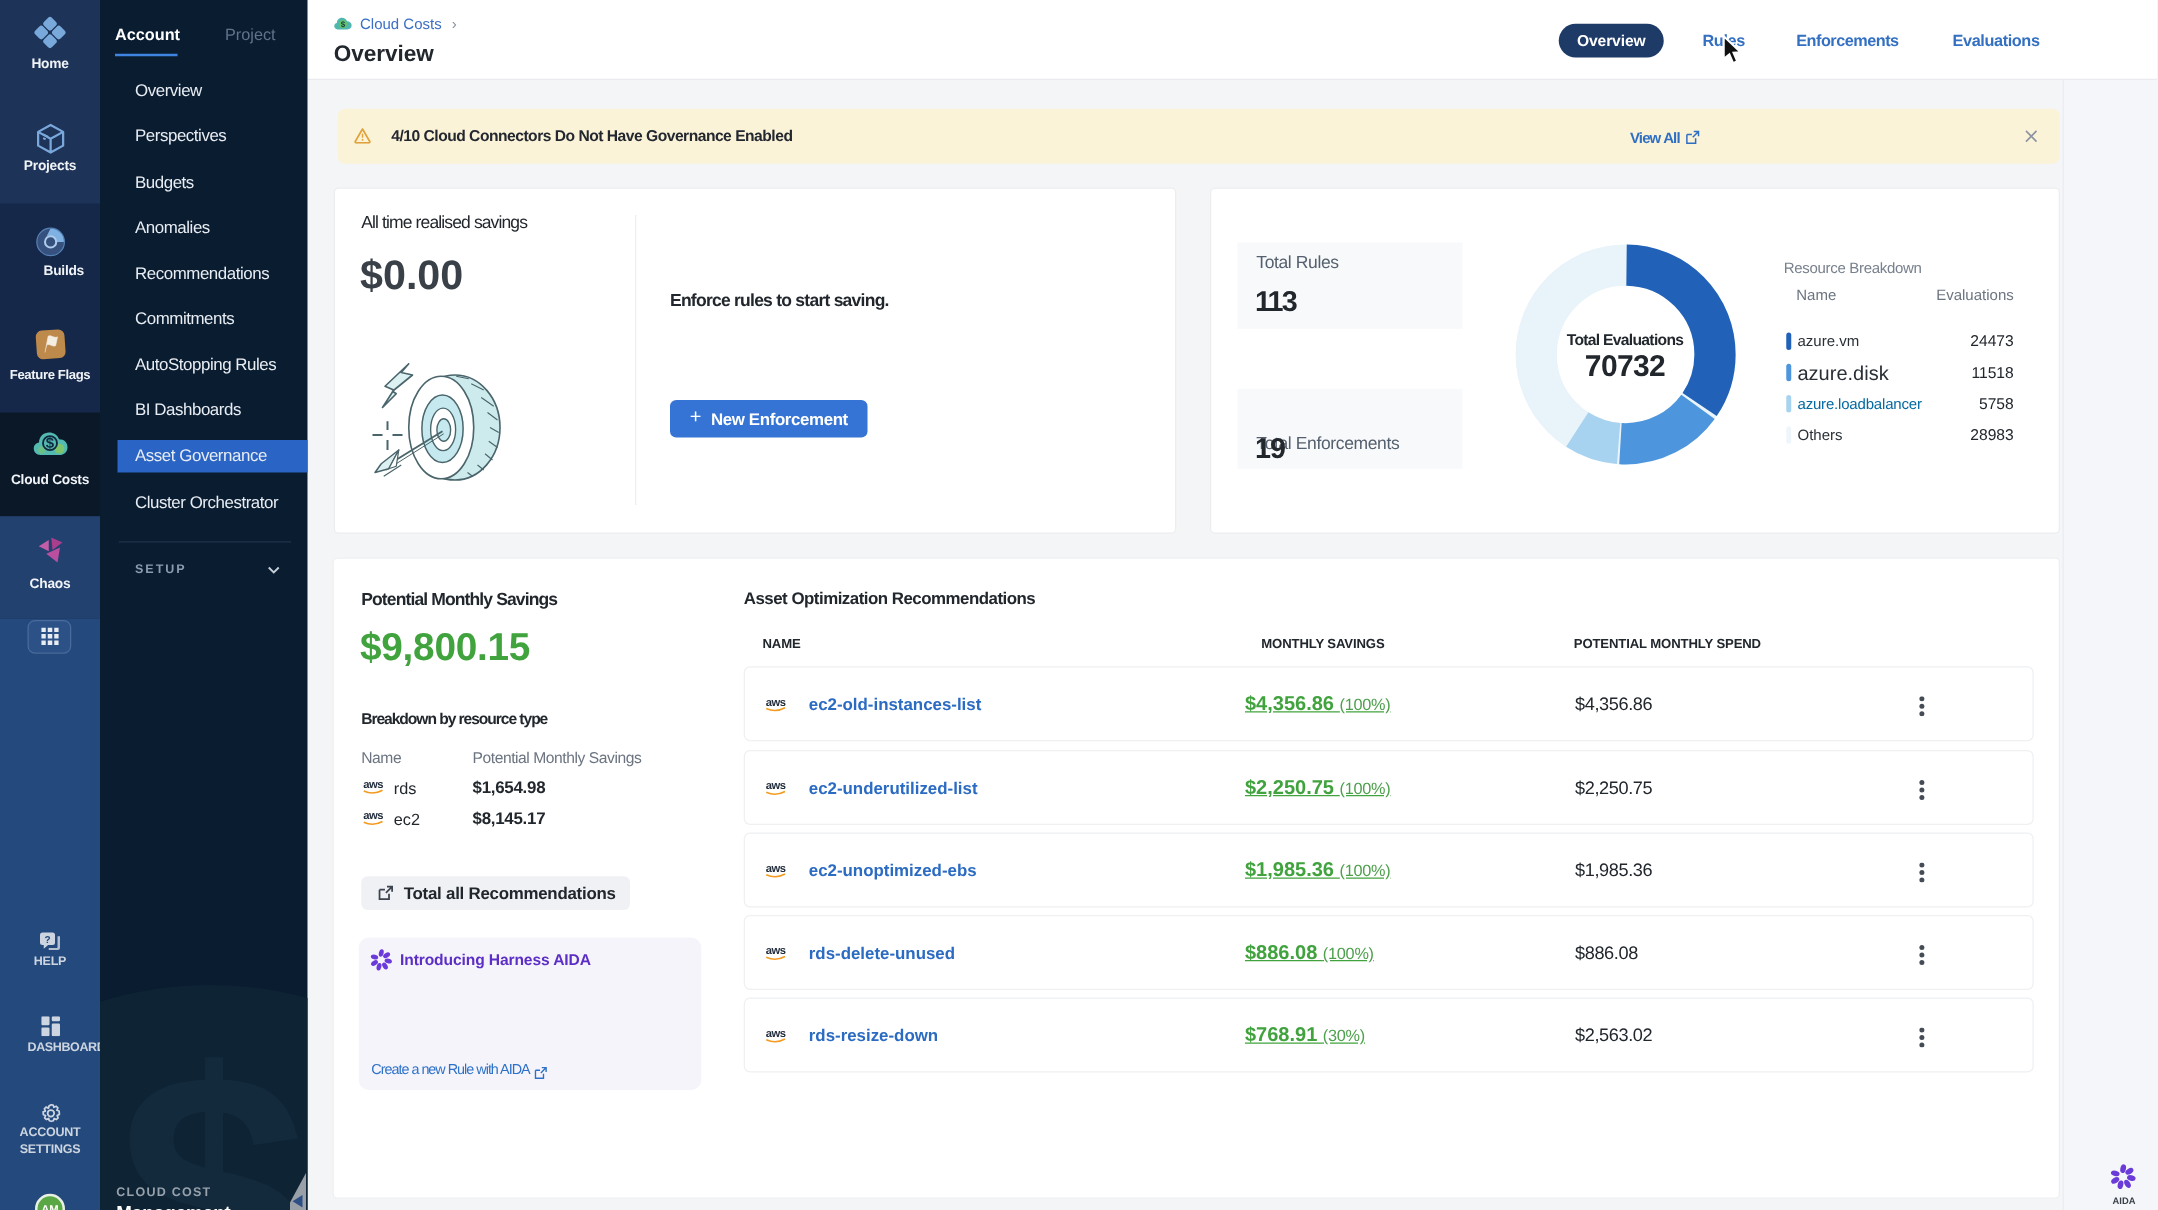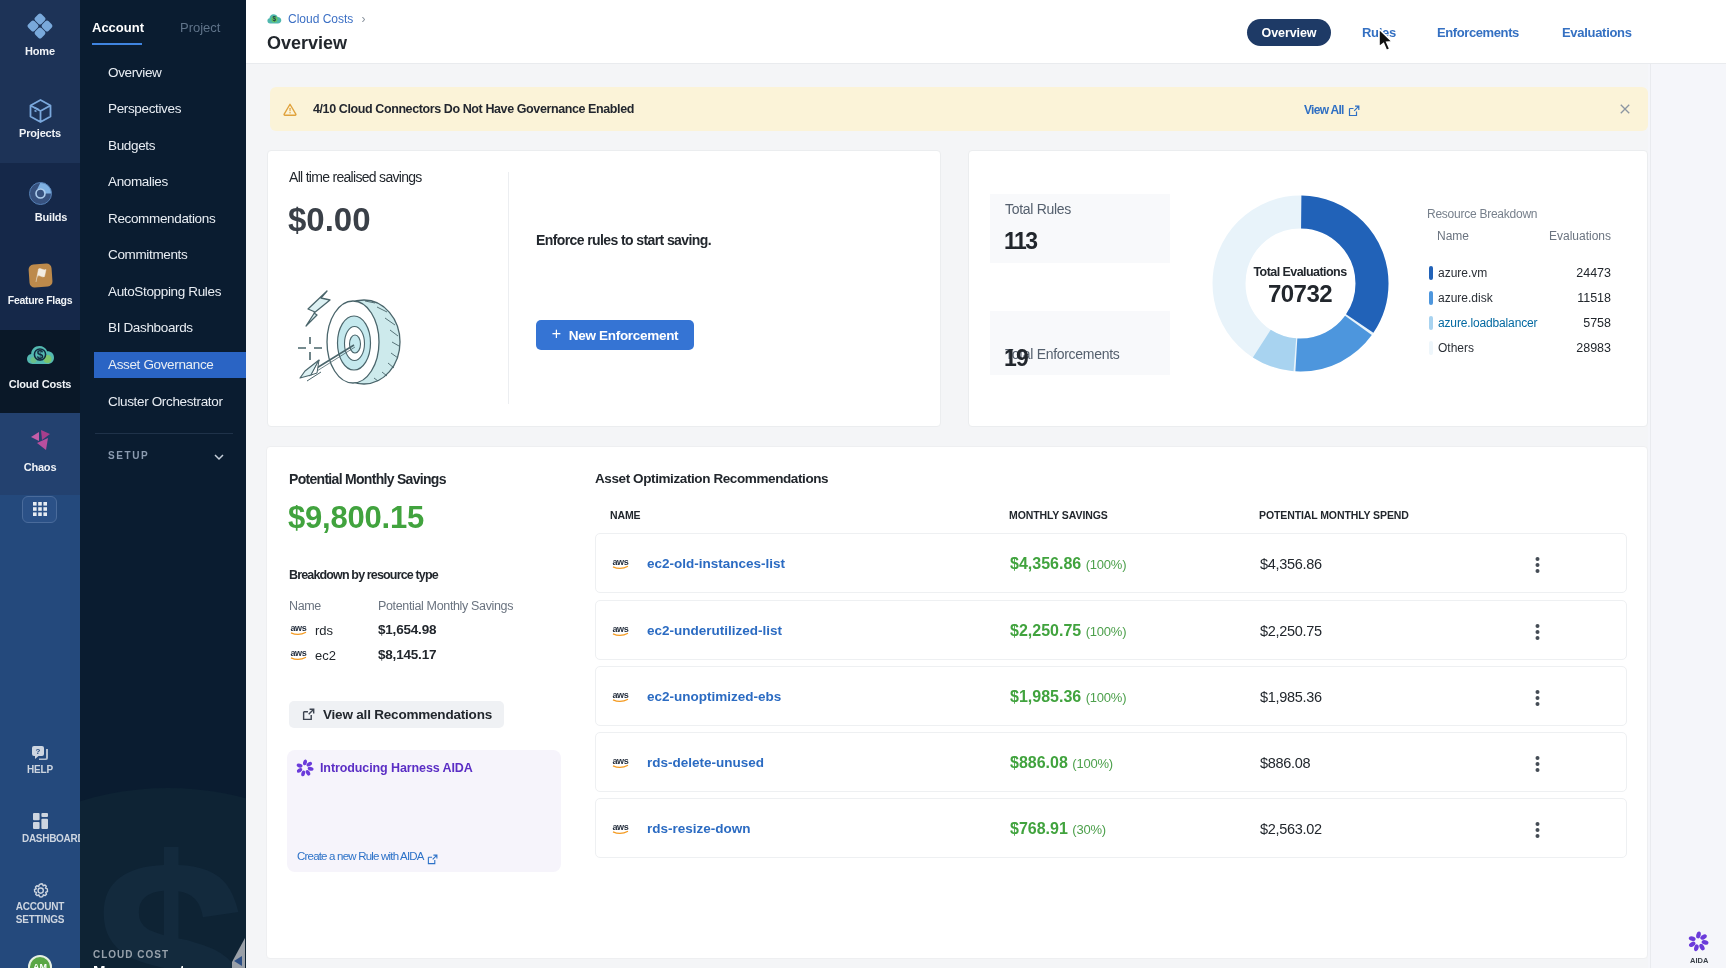--- a/index.html
+++ b/index.html
@@ -2,21 +2,21 @@
 <html><head>
 <meta charset="utf-8">
 <style>
   * { margin:0; padding:0; box-sizing:border-box; }
   html,body { width:1726px; height:968px; overflow:hidden; }
   body { font-family:"Liberation Sans", sans-serif; position:relative; background:#f4f5f7; }
   .abs { position:absolute; }
   .trow { left:595px; width:1032px; height:60px; background:#ffffff; border:1px solid #eef0f2; border-radius:5px; }
   .trow .awsl { position:absolute; left:15px; top:22px; }
   .trow .rname { position:absolute; left:51px; top:22px; font-size:13.5px; font-weight:bold; color:#2b6bc2; }
-  .trow .rsav { position:absolute; left:414px; top:21px; font-size:16px; font-weight:bold; color:#41a33e; }
+  .trow .rsav { position:absolute; left:400px; top:21px; font-size:16px; font-weight:bold; color:#41a33e;text-decoration:underline; }
   .trow .rsav span { font-size:13px; font-weight:normal; color:#4da04c; letter-spacing:-0.2px; }
   .trow .rspend { position:absolute; left:664px; top:22px; font-size:14.5px; color:#22272d; letter-spacing:-0.3px; }
   .trow .rdots { position:absolute; left:939px; top:23px; }
   .menu { left:108px; font-size:13.5px; color:#e8edf3; letter-spacing:-0.35px; }
   .rail { width:80px; text-align:center; color:#f0f3f7; font-size:11px; font-weight:bold; letter-spacing:-0.2px; }
 </style>
 </head>
 <body>
 <div class="abs" style="left:0;top:0;width:1726px;height:968px;">
 
@@ -116,21 +116,21 @@
   <div class="abs" style="left:1230px;top:265px;width:140px;text-align:center;font-size:12.5px;font-weight:bold;color:#22272d;letter-spacing:-0.55px;">Total Evaluations</div>
   <div class="abs" style="left:1230px;top:280px;width:140px;text-align:center;font-size:24px;font-weight:bold;color:#22272d;letter-spacing:-0.5px;">70732</div>
 
   <div class="abs" style="left:1427px;top:207px;font-size:12px;color:#77808c;letter-spacing:-0.25px;">Resource Breakdown</div>
   <div class="abs" style="left:1437px;top:229px;font-size:12px;color:#6b7480;">Name</div>
   <div class="abs" style="left:1491px;top:229px;width:120px;text-align:right;font-size:12px;color:#6b7480;">Evaluations</div>
   <div class="abs" style="left:1429px;top:266px;width:3.5px;height:14px;border-radius:2px;background:#2162b8;"></div>
   <div class="abs" style="left:1438px;top:266px;font-size:12px;color:#2a2f36;">azure.vm</div>
   <div class="abs" style="left:1491px;top:266px;width:120px;text-align:right;font-size:12.5px;color:#22272d;">24473</div>
   <div class="abs" style="left:1429px;top:291px;width:3.5px;height:14px;border-radius:2px;background:#4d96dd;"></div>
-  <div class="abs" style="left:1438px;top:291px;font-size:12px;color:#2a2f36;">azure.disk</div>
+  <div class="abs" style="left:1438px;top:291px;font-size:16px;color:#2a2f36;">azure.disk</div>
   <div class="abs" style="left:1491px;top:291px;width:120px;text-align:right;font-size:12.5px;color:#22272d;">11518</div>
   <div class="abs" style="left:1429px;top:316px;width:3.5px;height:14px;border-radius:2px;background:#a8d3f0;"></div>
   <div class="abs" style="left:1438px;top:316px;font-size:12px;color:#0369a1;letter-spacing:-0.15px;">azure.loadbalancer</div>
   <div class="abs" style="left:1491px;top:316px;width:120px;text-align:right;font-size:12.5px;color:#22272d;">5758</div>
   <div class="abs" style="left:1429px;top:341px;width:3.5px;height:14px;border-radius:2px;background:#eef6fb;"></div>
   <div class="abs" style="left:1438px;top:341px;font-size:12px;color:#2a2f36;">Others</div>
   <div class="abs" style="left:1491px;top:341px;width:120px;text-align:right;font-size:12.5px;color:#22272d;">28983</div>
 
   <div class="abs" style="left:266px;top:446px;width:1382px;height:513px;background:#ffffff;border-radius:4px;border:1px solid #eeeff1;"></div>
   <div class="abs" style="left:289px;top:471px;font-size:14px;font-weight:bold;color:#22272d;letter-spacing:-0.7px;">Potential Monthly Savings</div>
@@ -148,21 +148,21 @@
         <text x="1.5" y="8.5" font-size="9" font-weight="bold" fill="#252f3e" letter-spacing="-0.4">aws</text>
         <path d="M2 10.8 Q9.5 14.3 17 10.2" fill="none" stroke="#f49a20" stroke-width="1.3"></path>
       </svg></div>
   <div class="abs" style="left:315px;top:648px;font-size:13px;color:#22272d;">ec2</div>
   <div class="abs" style="left:378px;top:647px;font-size:13.5px;font-weight:bold;color:#22272d;letter-spacing:-0.2px;">$8,145.17</div>
 
   <div class="abs" style="left:289px;top:701px;width:215px;height:27px;background:#eff1f4;border-radius:5px;display:flex;align-items:center;">
     <svg width="13" height="13" viewBox="0 0 12 12" style="margin-left:13px;">
         <path d="M1.5 3.5 h4 M1.5 3.5 v7 h7 v-4 M7 1.2 h3.8 v3.8 M10.6 1.4 L6.2 5.8" fill="none" stroke="#3d4450" stroke-width="1.3"></path>
       </svg>
-    <span style="font-size:13.5px;font-weight:bold;color:#22272d;margin-left:8px;letter-spacing:-0.2px;">View all Recommendations</span>
+    <span style="font-size:13.5px;font-weight:bold;color:#22272d;margin-left:8px;letter-spacing:-0.2px;">Total all Recommendations</span>
   </div>
 
   <div class="abs" style="left:287px;top:750px;width:274px;height:122px;background:#f6f4fb;border-radius:8px;"></div>
   <div class="abs" id="aida-icon" style="left:296px;top:759px;">
     <svg width="18" height="18" viewBox="0 0 18 18">
       <g fill="#6b3bda">
         <ellipse cx="9" cy="3.4" rx="1.9" ry="3" transform="rotate(14 9 3.4)"></ellipse>
         <ellipse cx="13.3" cy="5.2" rx="1.9" ry="3" transform="rotate(59 13.3 5.2)"></ellipse>
         <ellipse cx="14.6" cy="9.8" rx="1.9" ry="3" transform="rotate(104 14.6 9.8)"></ellipse>
         <ellipse cx="12 " cy="13.8" rx="1.9" ry="3" transform="rotate(149 12 13.8)"></ellipse>

